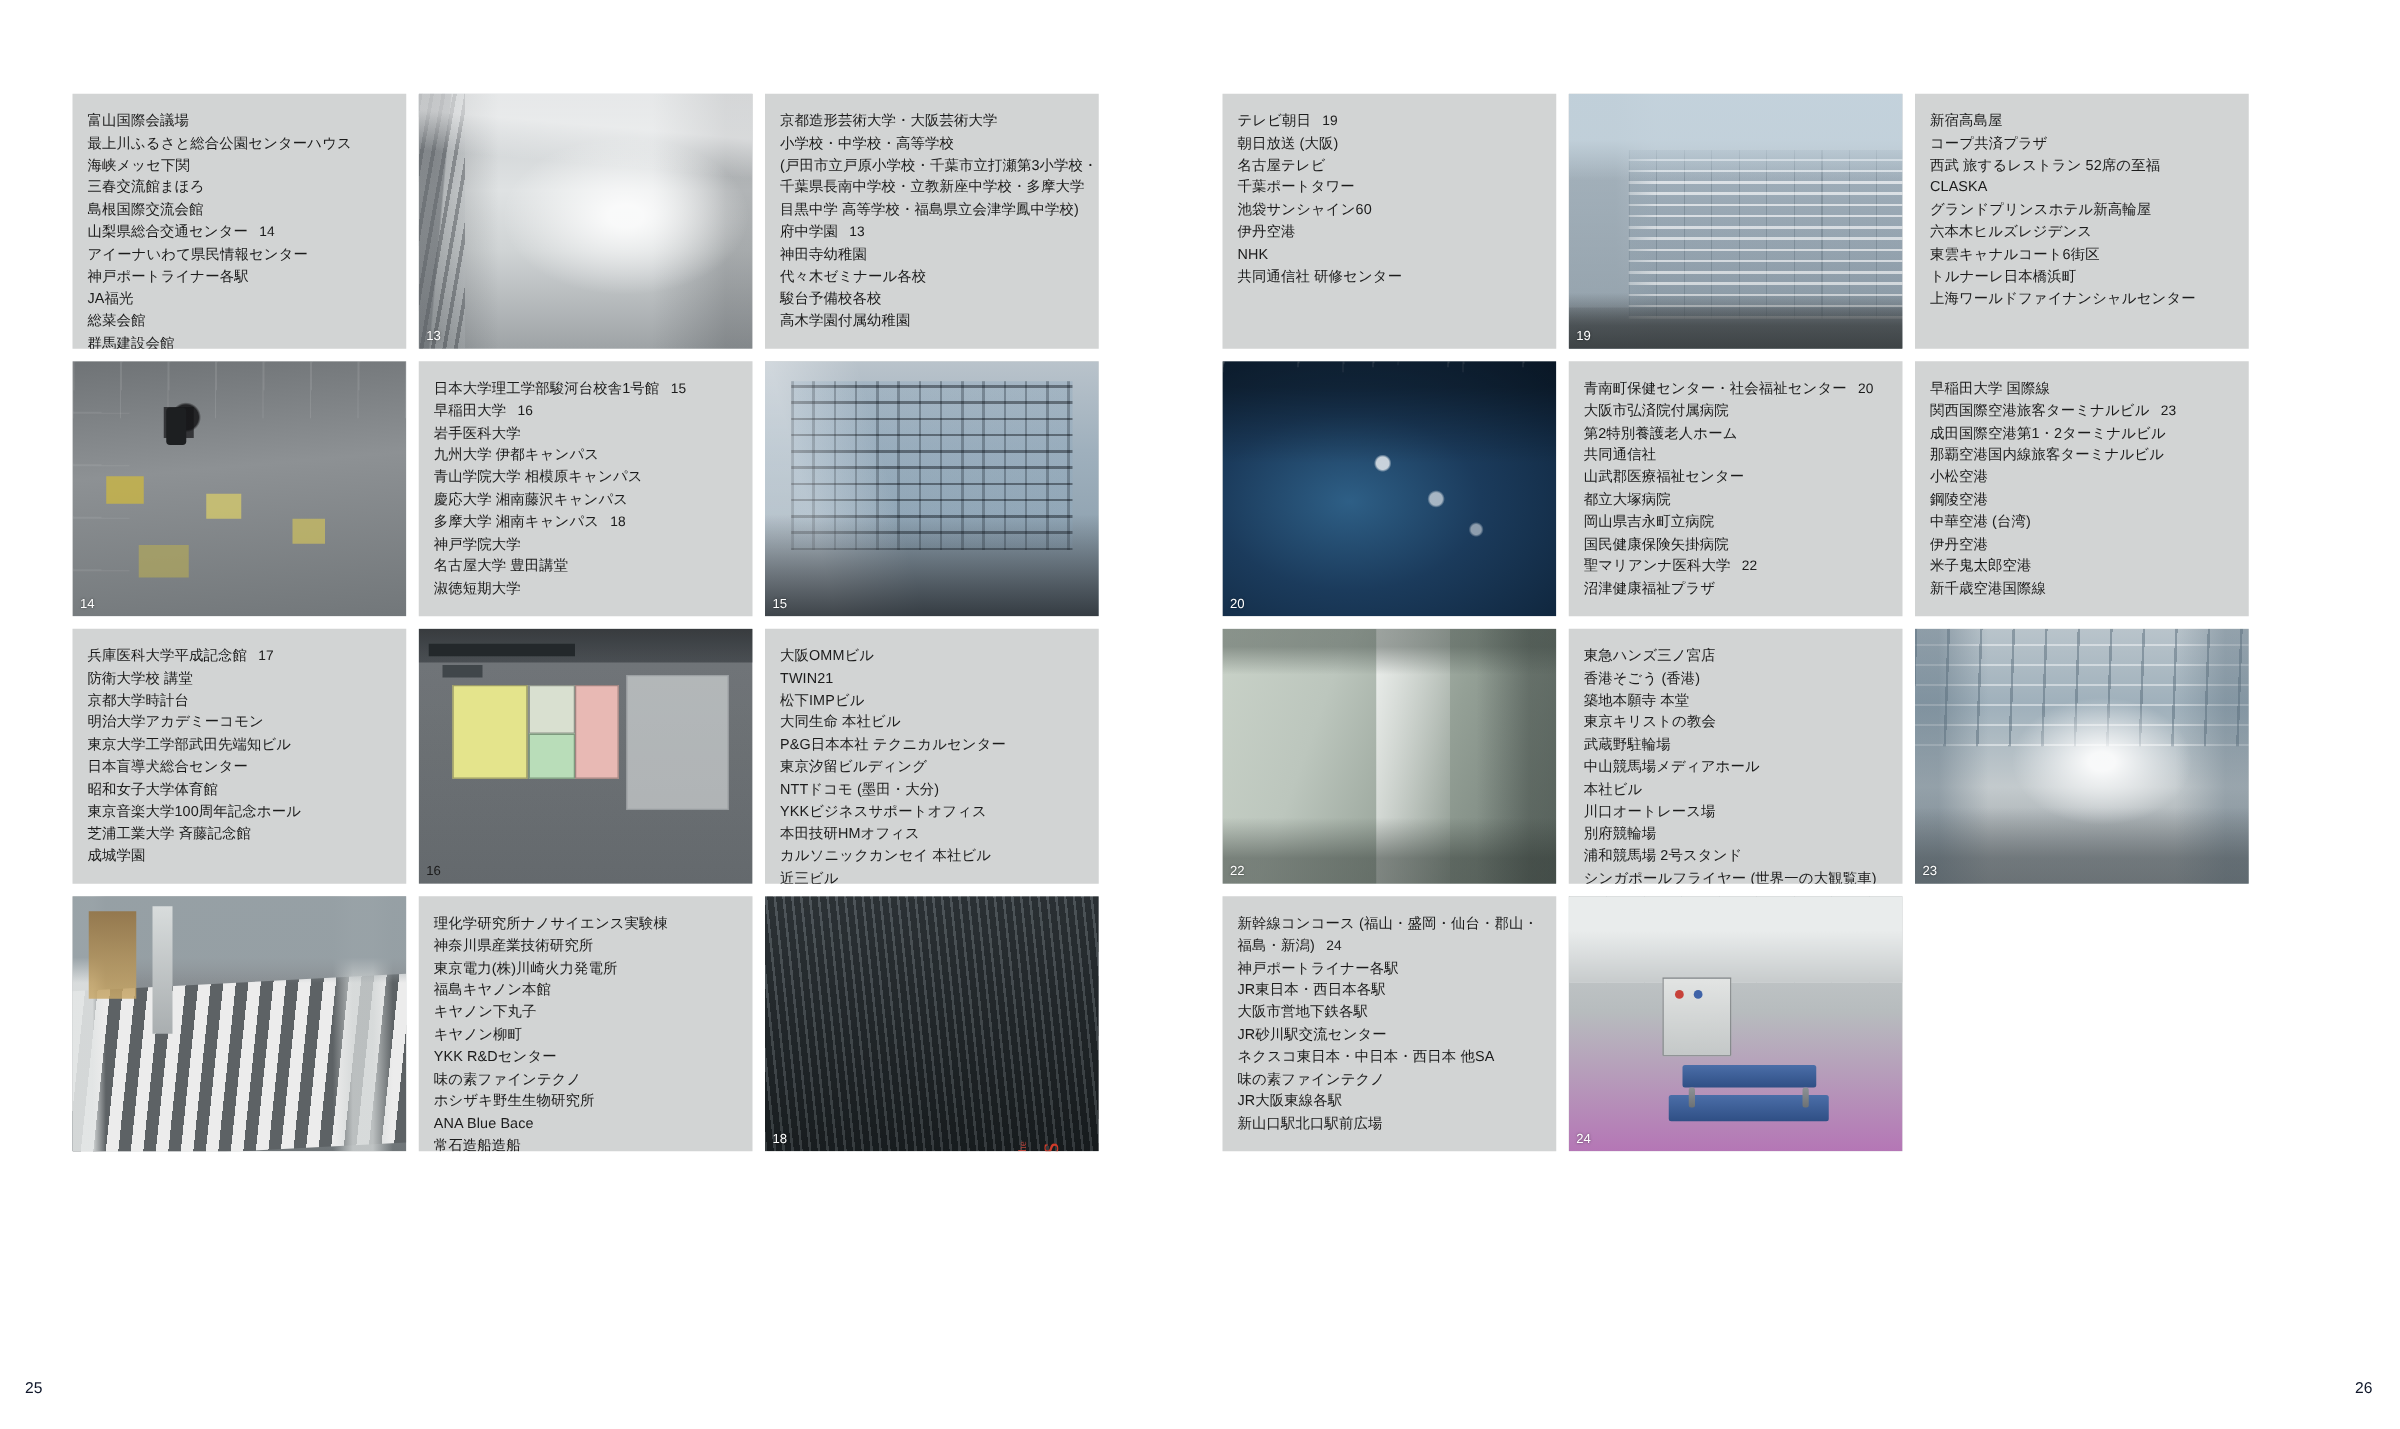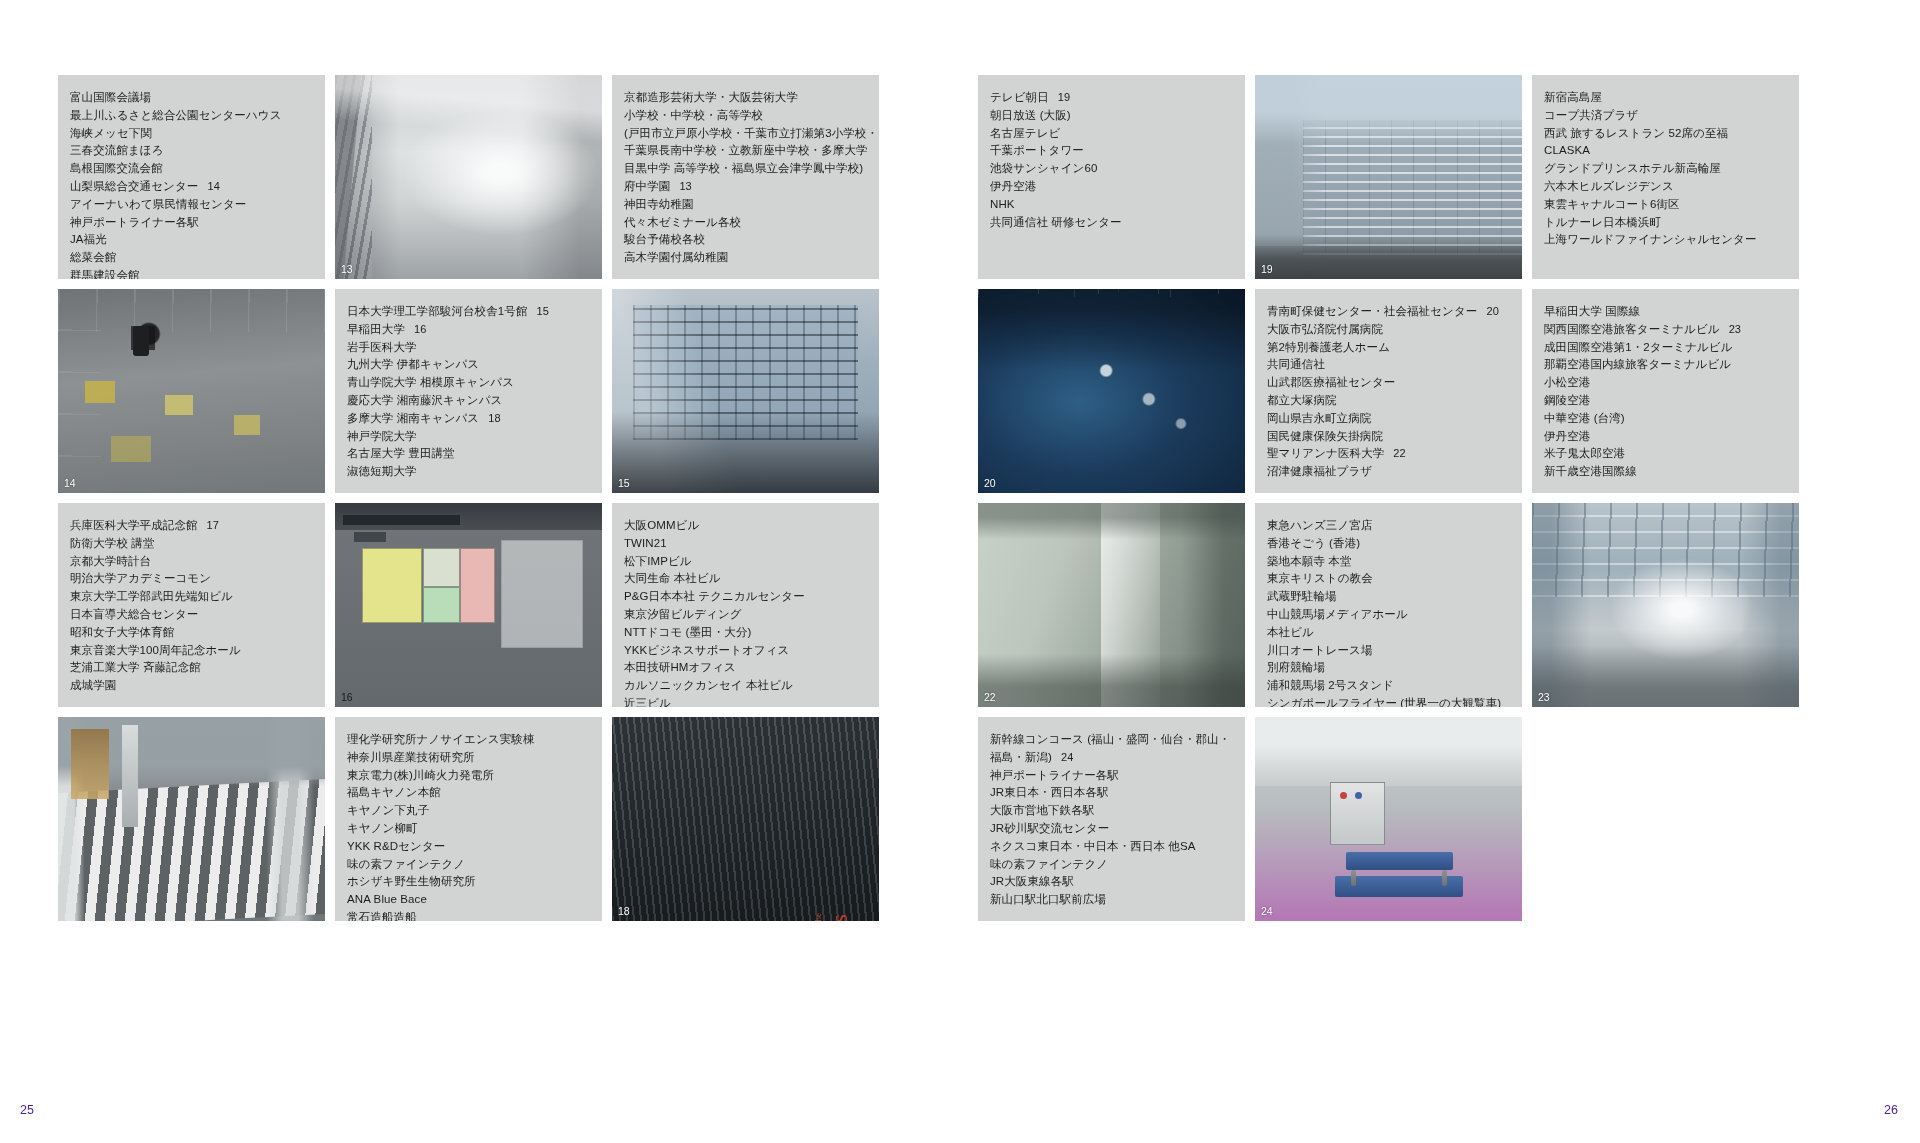--- a/index.html
+++ b/index.html
@@ -75,21 +75,21 @@
     text-shadow: 0 0 2px rgba(0,0,0,0.5);
   }
   .cell .caption-num.dark {
     color: #1b1b1b;
     text-shadow: none;
   }
   .folio {
     position: absolute;
     bottom: 26px;
     font-size: 12.5px;
-    color: #4c1d95;
+    color: #0f172a;
     font-family: "Liberation Sans", sans-serif;
   }
   .folio-left  { left: 20px; }
   .folio-right { right: 22px; }
 
   
   .ph { position: absolute; inset: 0; }
 
   
   .ph-corridor13 {

